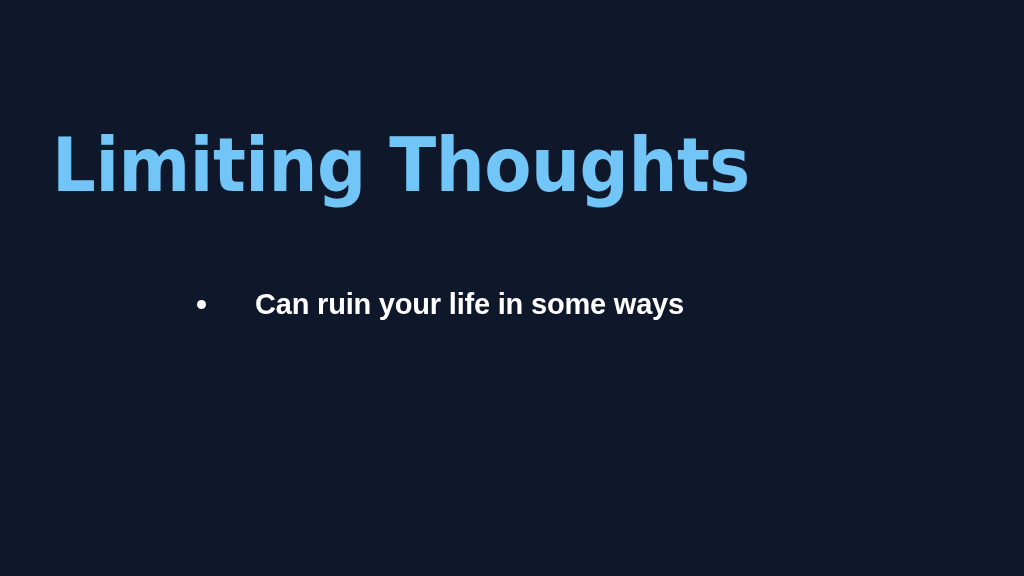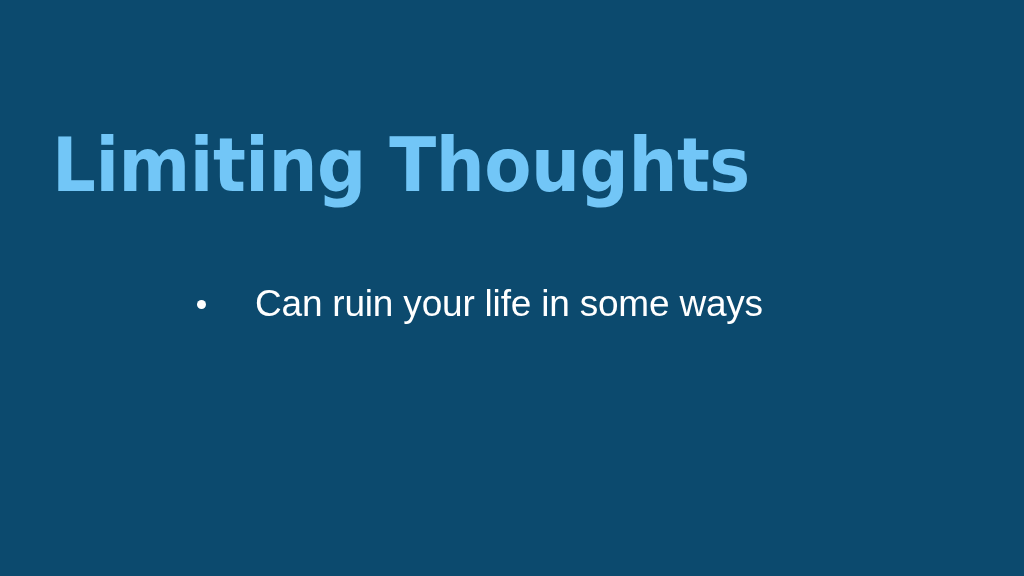--- a/index.html
+++ b/index.html
@@ -9,21 +9,21 @@
   body {
     width: 1024px;
     height: 576px;
     overflow: hidden;
     font-family: "Liberation Sans", sans-serif;
   }
   .slide {
     position: relative;
     width: 1024px;
     height: 576px;
-    background: #0c4a6e;
+    background: #0f172a;
     overflow: hidden;
   }
   .slide-title {
     position: absolute;
     left: 52px;
     top: 78px;
     font-family: "DejaVu Sans", sans-serif;
     font-size: 74px;
     font-weight: 700;
     line-height: 1.0;
@@ -42,22 +42,22 @@
     padding: 0;
     list-style: none;
   }
   .bullet-item {
     position: relative;
     display: block;
     padding-left: 65px;
     margin-bottom: 26px;
     color: #FFFFFF;
     font-family: "Liberation Sans", sans-serif;
-    font-size: 37px;
-    font-weight: 400;
+    font-size: 29px;
+    font-weight: 700;
     line-height: 72px;
     letter-spacing: -0.2px;
   }
   .bullet-item:last-child {
     margin-bottom: 0;
   }
   .bullet-marker {
     position: absolute;
     left: 7px;
     top: 32px;

